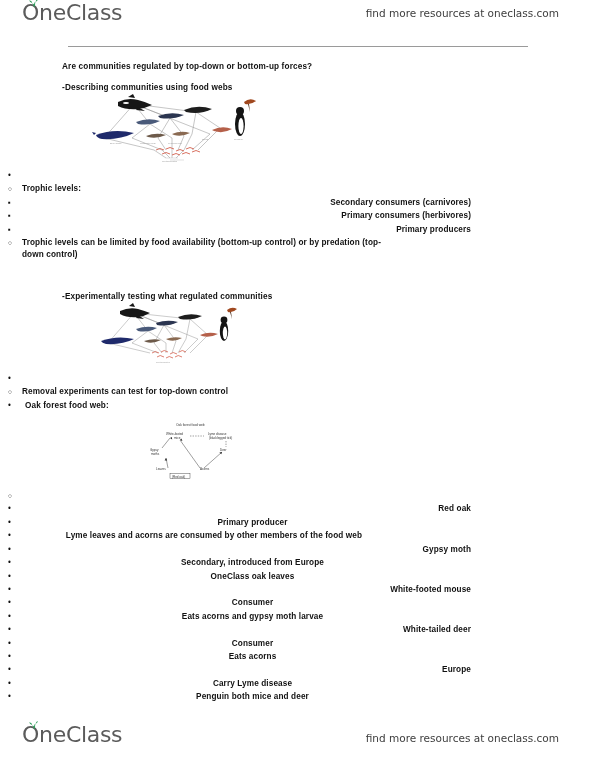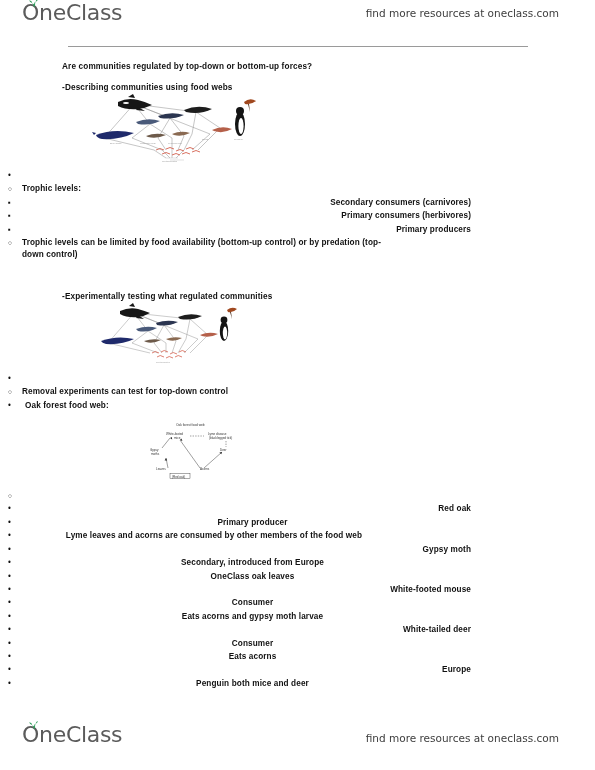--- a/index.html
+++ b/index.html
@@ -426,20 +426,24 @@
     <li class="item ind4">
       <span class="bullet b-disc"></span>
       <span class="txt">Eats acorns</span>
     </li>
     <li class="item ind3">
       <span class="bullet b-disc"></span>
       <span class="txt">Europe</span>
     </li>
     <li class="item ind4">
       <span class="bullet b-disc"></span>
+      <span class="txt">Carry Lyme disease</span>
+    </li>
+    <li class="item ind4">
+      <span class="bullet b-disc"></span>
       <span class="txt">Penguin both mice and deer</span>
     </li>
   </ul>
 
 </div>
 
 <div id="page-footer">
   <div class="brand">
     <svg class="brand-leaf" viewBox="0 0 10 9">
       <path d="M5.0 8.6 C4.6 6.6 4.2 5.4 3.2 4.2 C4.0 4.4 4.6 4.9 5.0 5.6 C5.1 4.2 5.6 3.1 6.6 2.2 C6.2 3.6 6.0 5.0 6.0 6.4 Z" fill="#2e9e5b"></path>

